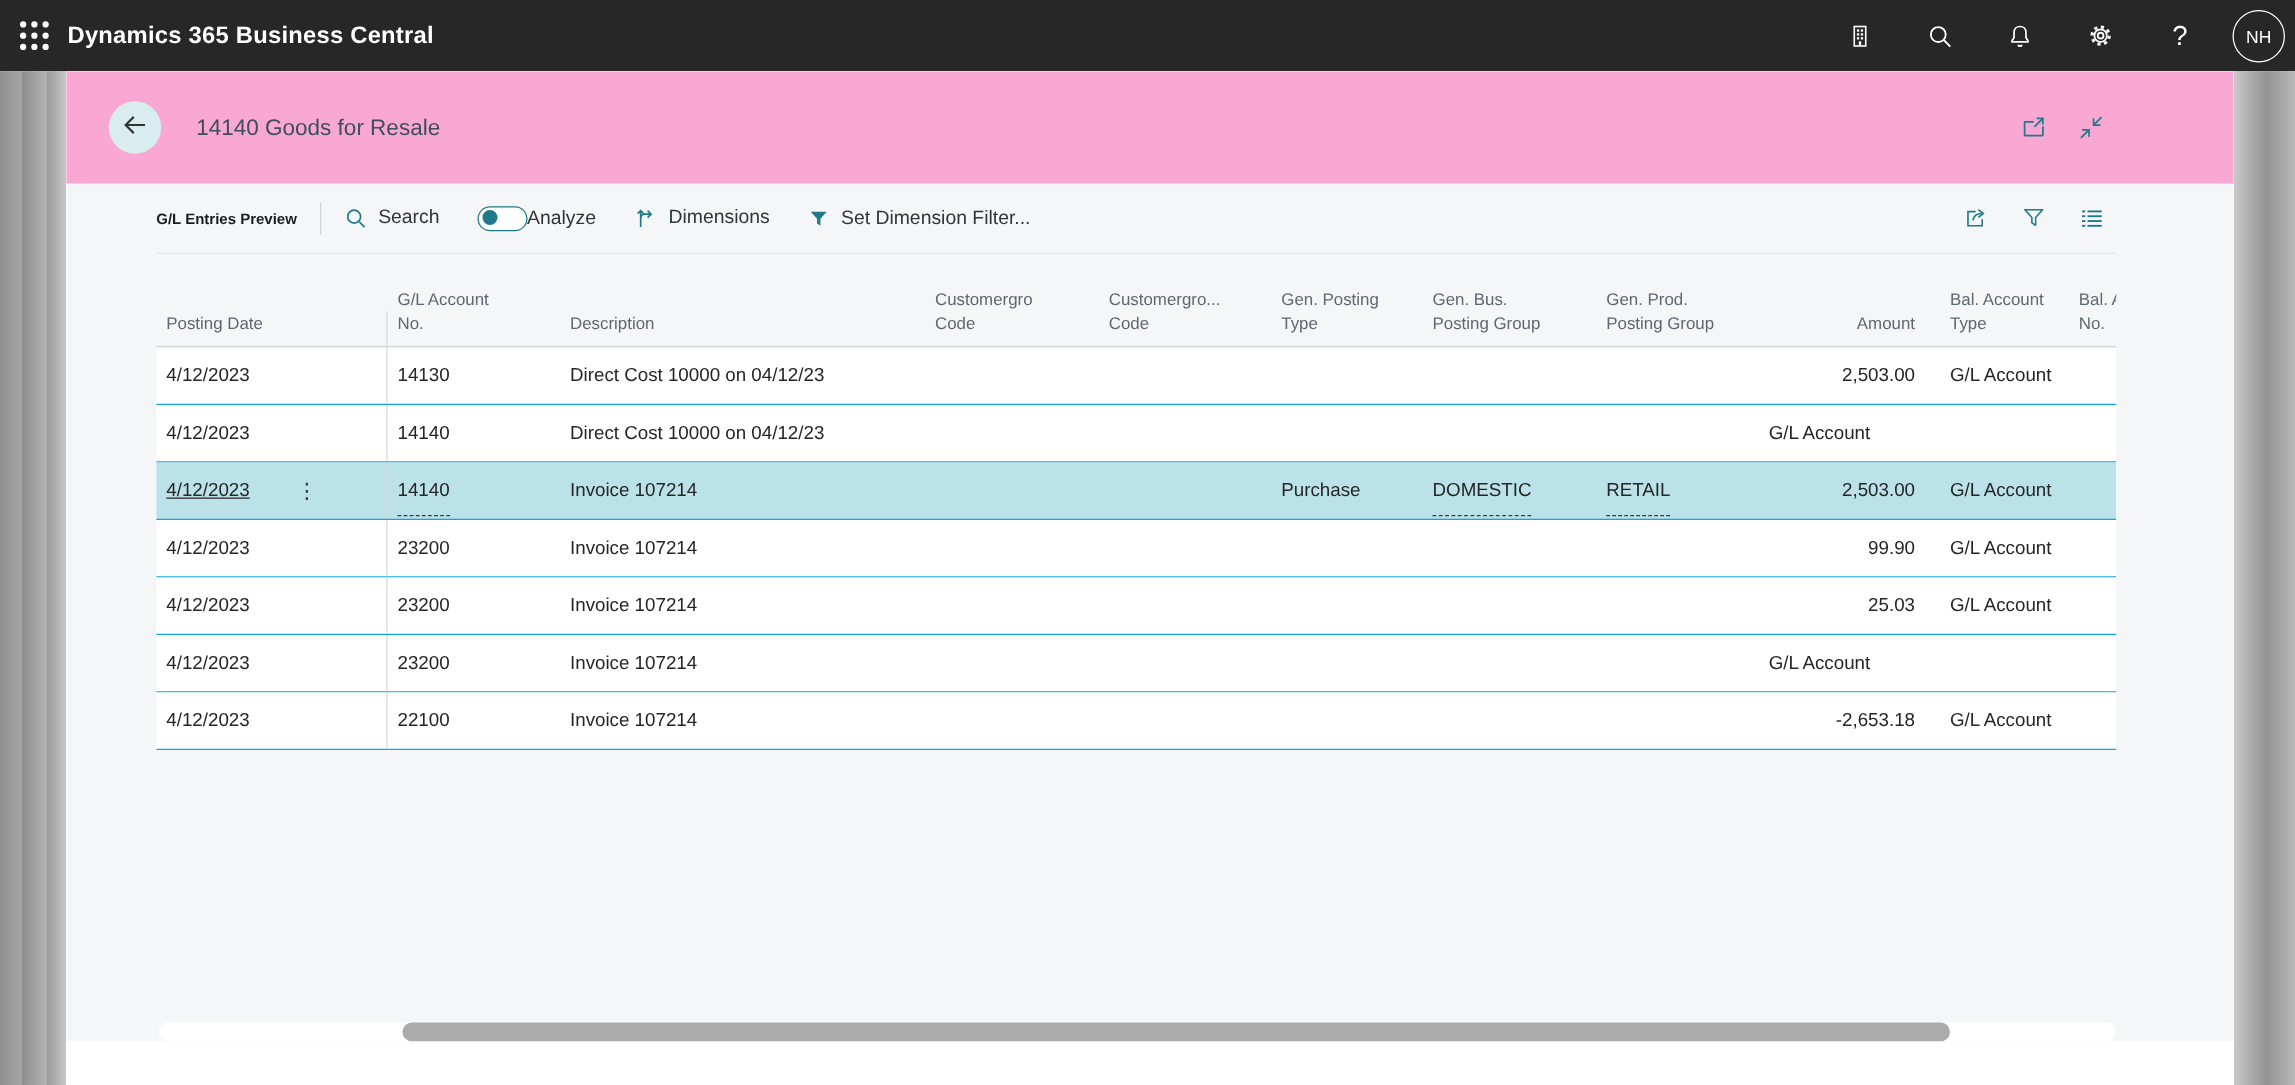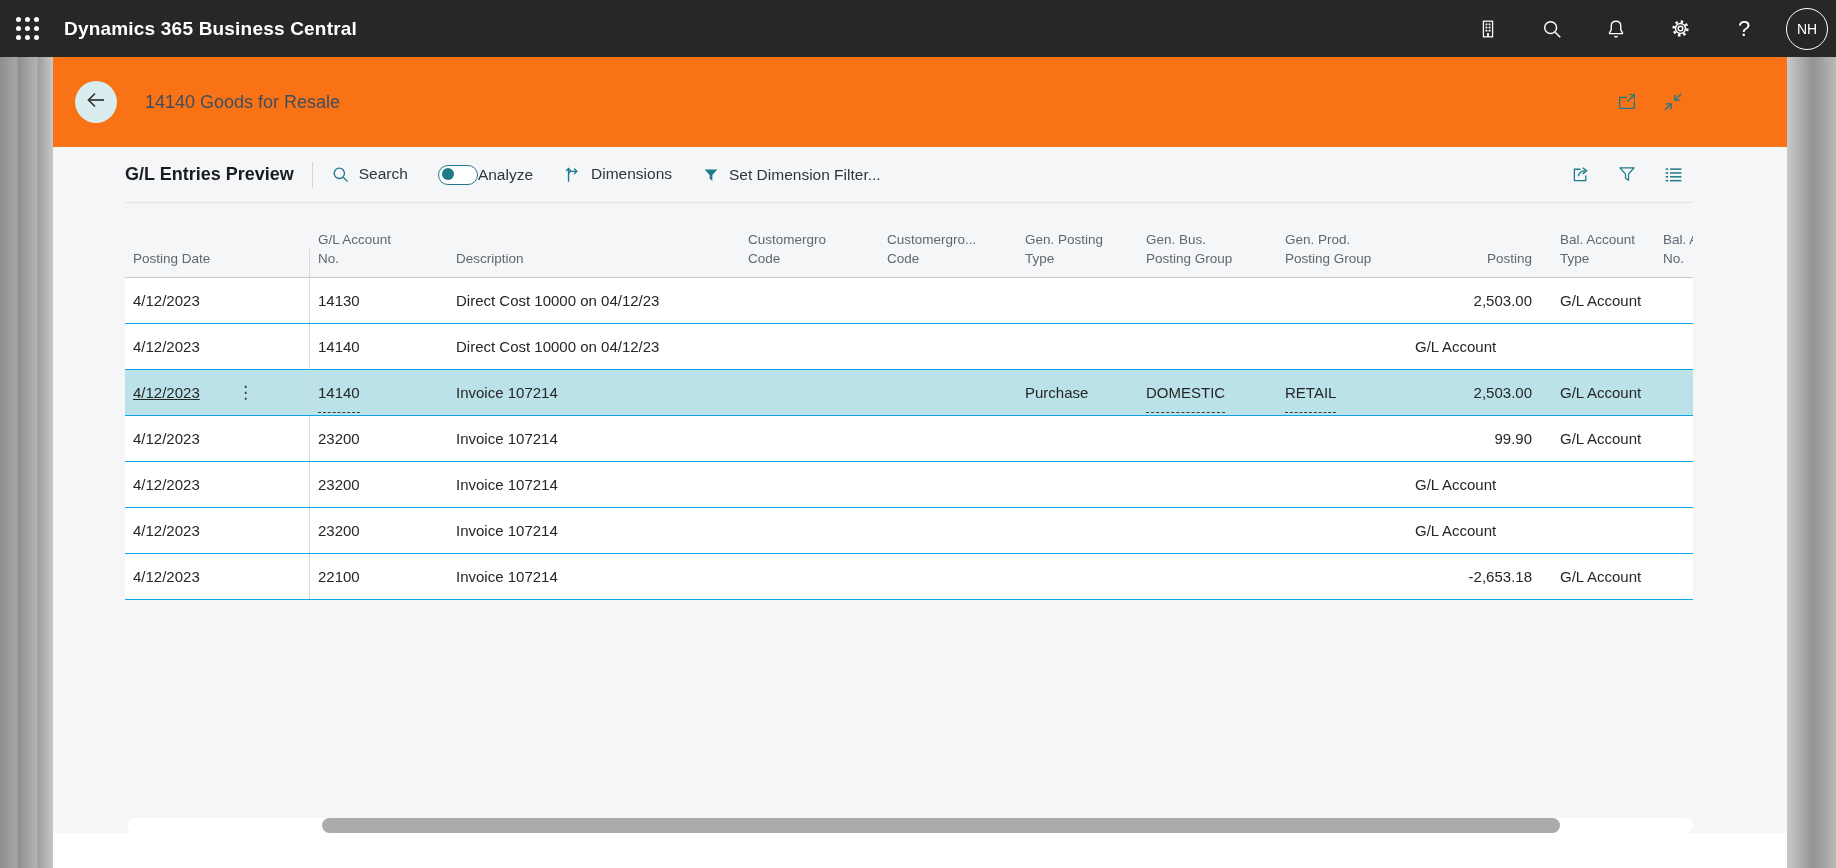--- a/index.html
+++ b/index.html
@@ -14,45 +14,45 @@
   }
   *{box-sizing:border-box;margin:0;padding:0;}
   html,body{width:1836px;height:868px;overflow:hidden;}
   body{font-family:"Liberation Sans","DejaVu Sans",sans-serif;background:#fff;position:relative;}
 
   
   .topbar{position:absolute;left:0;top:0;width:1836px;height:57px;background:var(--topbar);display:flex;align-items:center;color:#fff;}
   .waffle{width:54px;height:57px;display:flex;align-items:center;justify-content:center;cursor:pointer;}
   .waffle .dots{display:grid;grid-template-columns:repeat(3,5px);grid-template-rows:repeat(3,5px);gap:4px;}
   .waffle .dots i{width:5px;height:5px;border-radius:50%;background:#fff;}
-  .app-title{font-size:19px;font-weight:700;margin-left:10px;letter-spacing:.2px;}
+  .app-title{font-size:19px;font-weight:700;letter-spacing:.2px;}
   .tb-right{margin-left:auto;display:flex;align-items:center;}
   .tb-btn{width:64px;height:57px;display:flex;align-items:center;justify-content:center;color:#fff;cursor:pointer;}
   .tb-btn svg{display:block;}
   .help-q{font-size:22px;font-weight:400;}
   .avatar{width:42px;height:42px;border:1.5px solid #fff;border-radius:50%;display:flex;align-items:center;justify-content:center;font-size:14px;margin:0 8px 0 10px;cursor:pointer;}
 
   
   .strip{position:absolute;top:57px;bottom:0;}
   .strip-left{left:0;width:53px;background:linear-gradient(to right,#8e8e8e 0,#a6a6a6 17px,#8f8f8f 18px,#b3b3b3 37px,#9d9d9d 38px,#c7c7c7 53px);}
   .strip-right{right:0;width:49px;background:linear-gradient(to right,#c9c9c9 0,#939393 26px,#a3a3a3 36px,#b9b9b9 49px);}
 
   
   .card{position:absolute;left:53px;top:57px;width:1734px;bottom:0;background:#fff;overflow:hidden;}
-  .page-header{height:90px;background:#f97316;display:flex;align-items:center;padding-left:22px;}
+  .page-header{height:90px;background:#f9a8d4;display:flex;align-items:center;padding-left:34px;}
   .back-btn{width:42px;height:42px;border-radius:50%;background:var(--mint);display:flex;align-items:center;justify-content:center;cursor:pointer;color:#333;}
   .page-title{margin-left:28px;font-size:18px;color:var(--title-ink);}
   .win-icons{margin-left:auto;margin-right:103px;display:flex;gap:24px;color:var(--teal);}
   .win-icons span{cursor:pointer;display:flex;}
 
   .card-body{position:absolute;top:90px;left:0;right:0;bottom:0;background:var(--card-body);}
 
   
   .toolbar{height:55px;display:flex;align-items:center;padding-left:72px;font-size:15.5px;color:#2f353b;}
-  .caption{font-size:18px;font-weight:700;color:#1a1d20;}
+  .caption{font-size:12px;font-weight:700;color:#1a1d20;}
   .tb-div{width:1px;height:26px;background:#d2d4d6;margin:0 18px;}
   .tool{display:flex;align-items:flex-start;gap:9px;cursor:pointer;}
   .tool svg{color:var(--teal);display:block;}
   .toggle-wrap{display:flex;align-items:center;margin-left:30px;}
   .toggle{width:40px;height:20px;border:1.5px solid var(--teal);border-radius:11px;background:#fff;position:relative;cursor:pointer;}
   .toggle .knob{position:absolute;left:3px;top:2.5px;width:12px;height:12px;border-radius:50%;background:var(--teal);}
   .ml30{margin-left:30px;}
   .toolbar-right{margin-left:auto;margin-right:103px;display:flex;gap:26px;color:var(--teal);}
   .toolbar-right span{cursor:pointer;display:flex;}
 
@@ -279,21 +279,21 @@
           <div class="hcell c-6">
             <div>Gen. Bus.</div>
             <div>Posting Group</div>
           </div>
           <div class="hcell c-7">
             <div>Gen. Prod.</div>
             <div>Posting Group</div>
           </div>
           <div class="hcell c-8 right">
             <div></div>
-            <div>Posting</div>
+            <div>Amount</div>
           </div>
           <div class="hcell c-9">
             <div>Bal. Account</div>
             <div>Type</div>
           </div>
           <div class="hcell c-10">
             <div>Bal. Account</div>
             <div>No.</div>
           </div>
         </div>
@@ -351,20 +351,21 @@
           </div>
           <div class="grow">
             <div class="gcell c-0"><span>4/12/2023</span></div>
             <div class="gcell c-1"><span>23200</span></div>
             <div class="gcell c-2"><span>Invoice 107214</span></div>
             <div class="gcell c-3"><span></span></div>
             <div class="gcell c-4"><span></span></div>
             <div class="gcell c-5"><span></span></div>
             <div class="gcell c-6"><span></span></div>
             <div class="gcell c-7"><span></span></div>
+            <div class="gcell c-8 right"><span>25.03</span></div>
             <div class="gcell c-9"><span>G/L Account</span></div>
             <div class="gcell c-10"><span></span></div>
           </div>
           <div class="grow">
             <div class="gcell c-0"><span>4/12/2023</span></div>
             <div class="gcell c-1"><span>23200</span></div>
             <div class="gcell c-2"><span>Invoice 107214</span></div>
             <div class="gcell c-3"><span></span></div>
             <div class="gcell c-4"><span></span></div>
             <div class="gcell c-5"><span></span></div>

